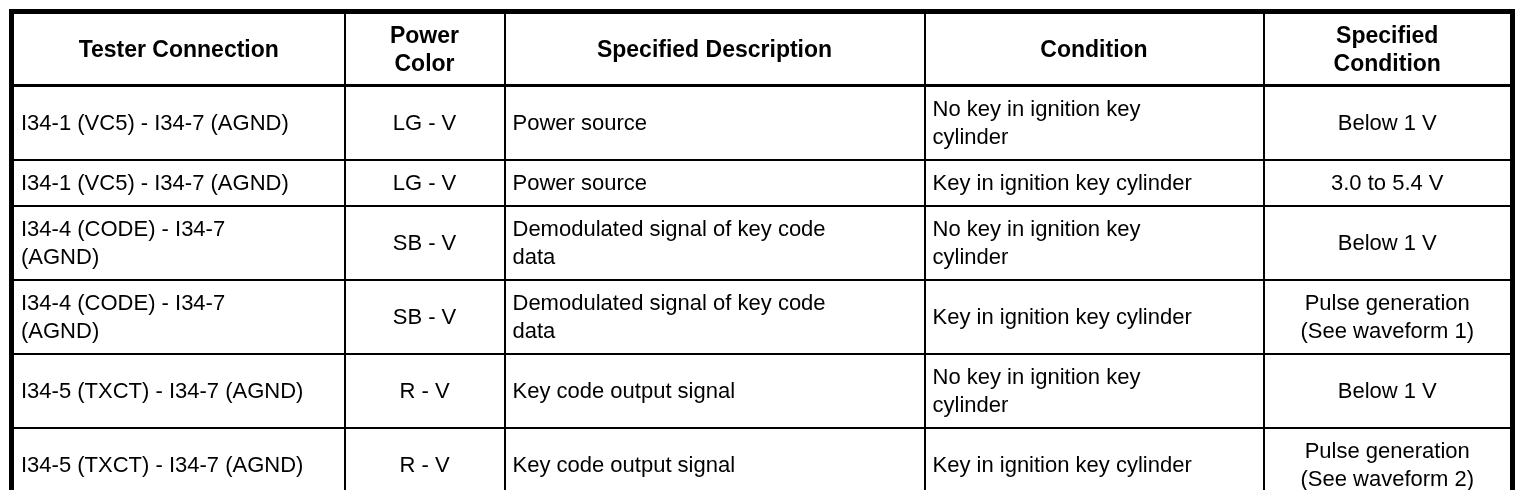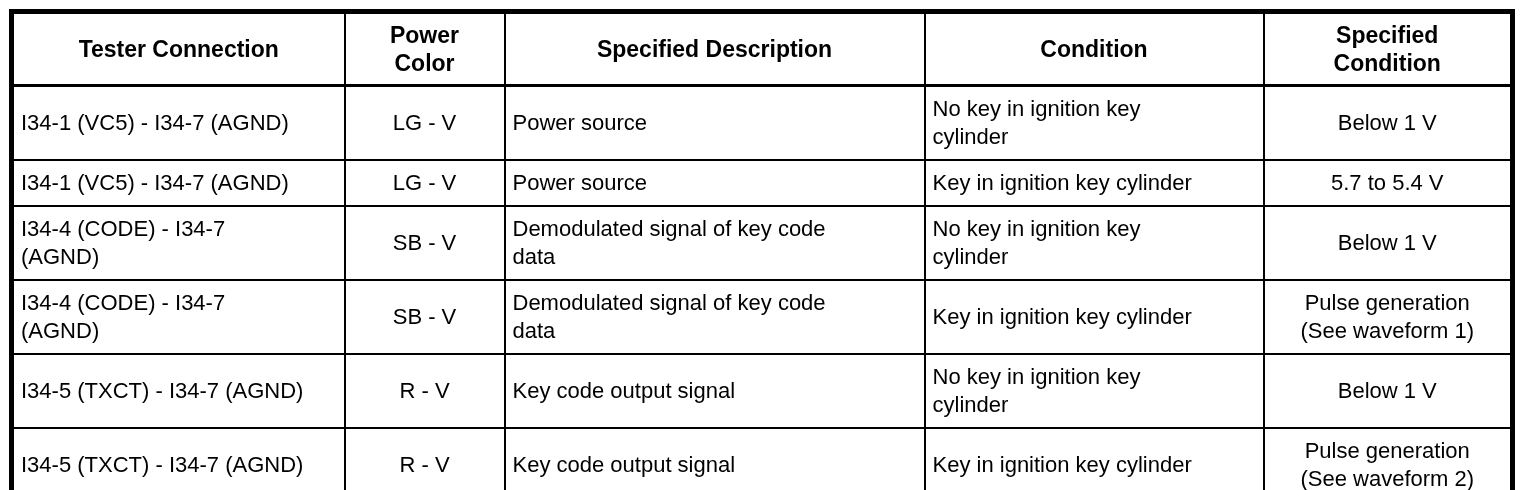--- a/index.html
+++ b/index.html
@@ -87,21 +87,21 @@
         <td class="align-left">Power source</td>
         <td class="align-left">No key in ignition key
 cylinder</td>
         <td class="align-center">Below 1 V</td>
       </tr>
       <tr>
         <td class="align-left">I34-1 (VC5) - I34-7 (AGND)</td>
         <td class="align-center">LG - V</td>
         <td class="align-left">Power source</td>
         <td class="align-left">Key in ignition key cylinder</td>
-        <td class="align-center">5.7 to 5.4 V</td>
+        <td class="align-center">3.0 to 5.4 V</td>
       </tr>
       <tr>
         <td class="align-left">I34-4 (CODE) - I34-7
 (AGND)</td>
         <td class="align-center">SB - V</td>
         <td class="align-left">Demodulated signal of key code
 data</td>
         <td class="align-left">No key in ignition key
 cylinder</td>
         <td class="align-center">Below 1 V</td>

